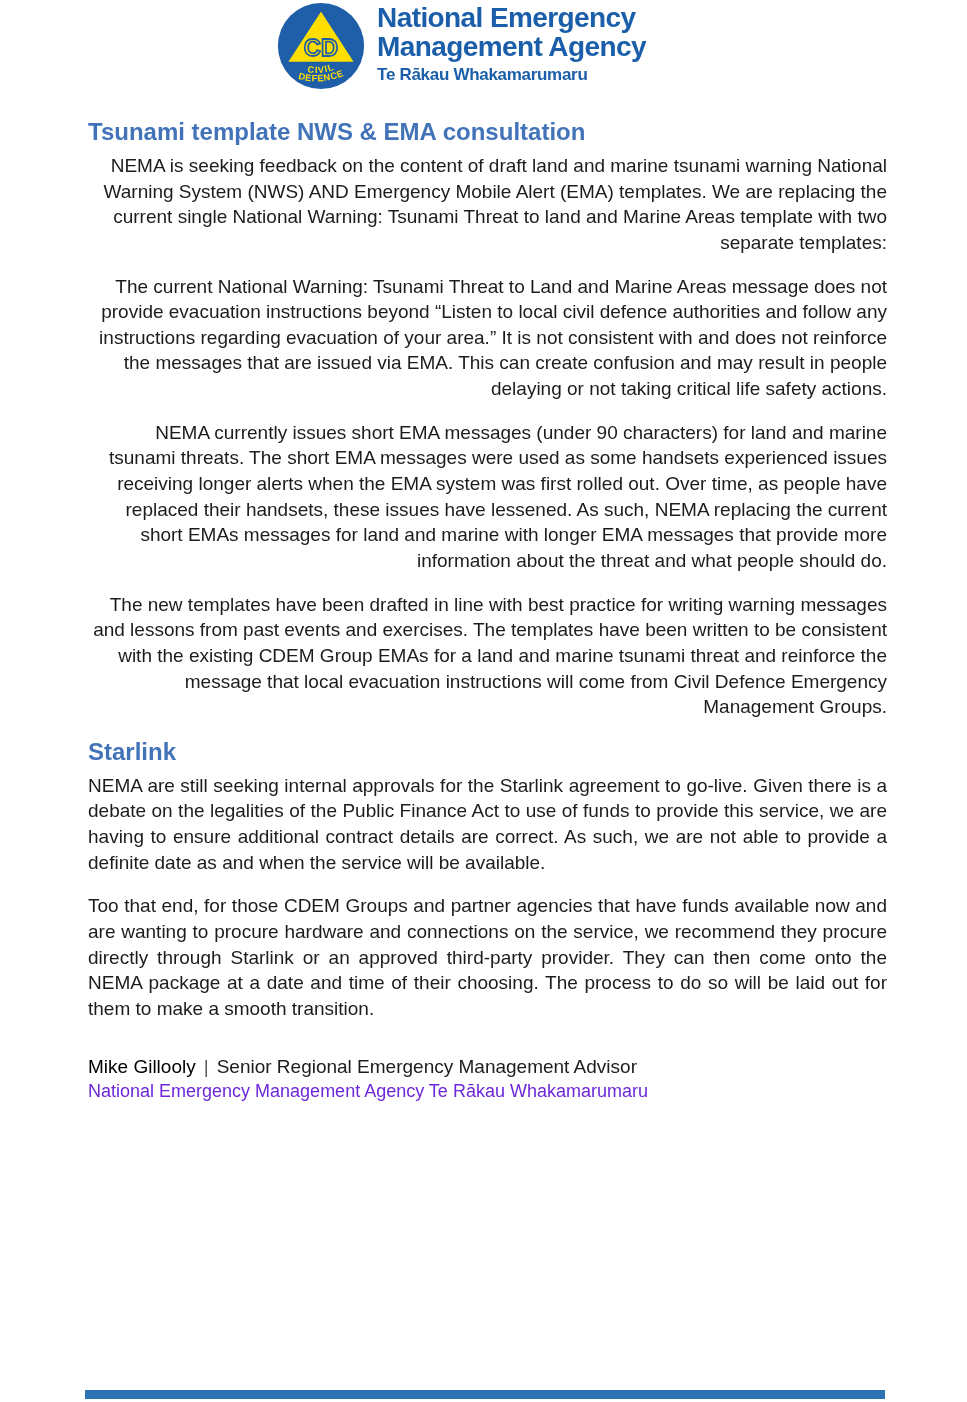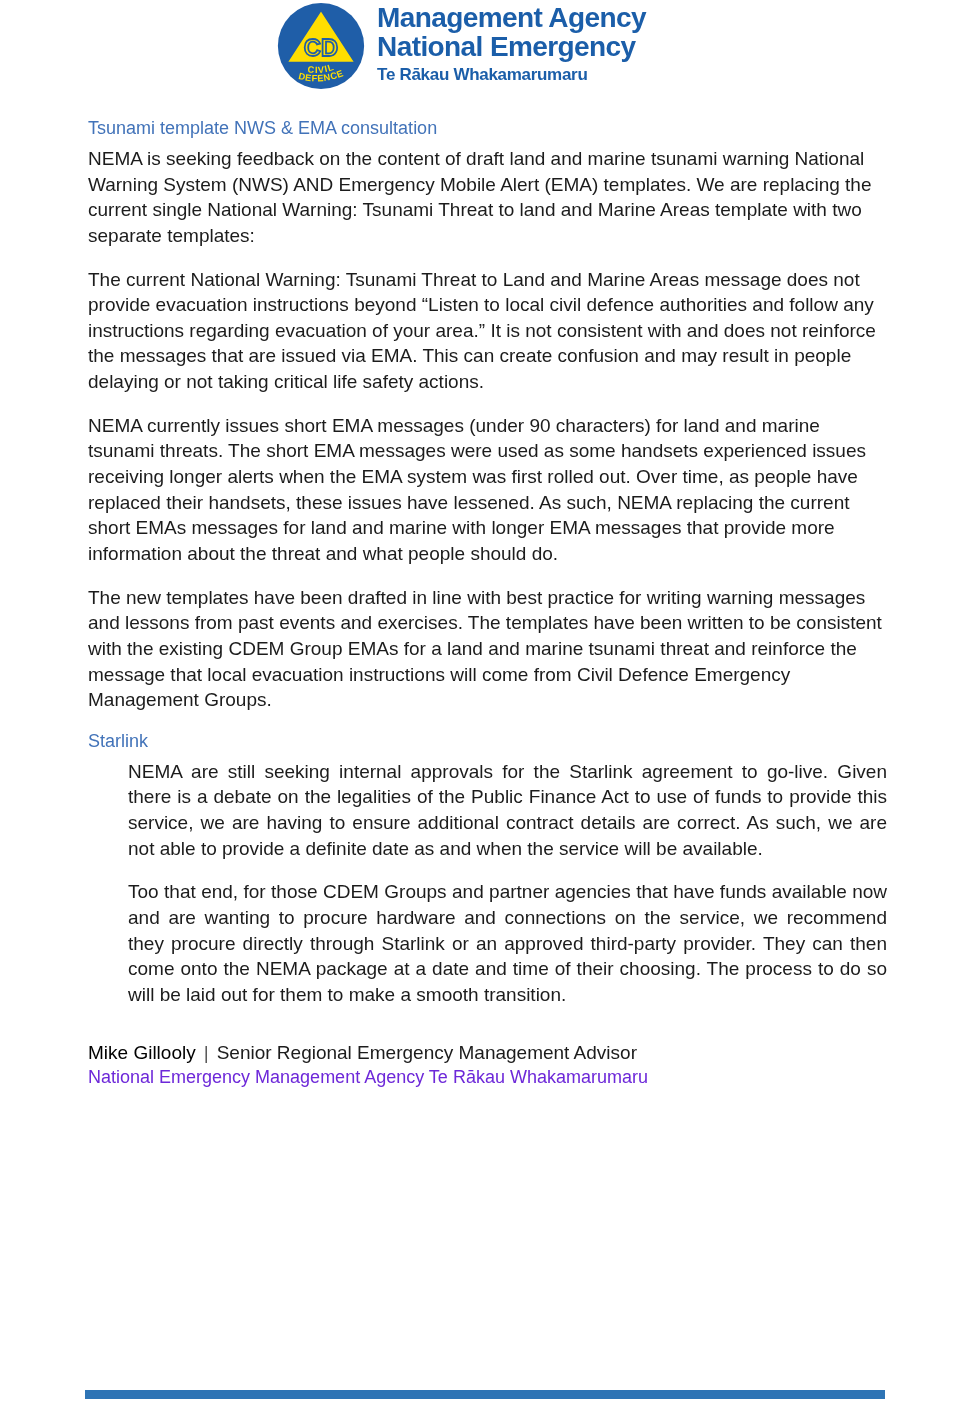--- a/index.html
+++ b/index.html
@@ -40,33 +40,34 @@
     font-size: 17px;
     font-weight: bold;
     letter-spacing: -0.3px;
     color: var(--logo_blue);
   }
   
   .content {
     margin: 24px 80px 0 88px; 
   }
   h2.section-heading {
-    font-size: 18px;
-    font-weight: 400;
+    font-size: 24px;
+    font-weight: 700;
     color: var(--heading_blue);
     margin: 0 0 7px 0;
   }
   h2.section-heading.second { margin-top: 5px; }
   p.body-para, li.body-li {
     font-size: 19px;
     line-height: 1.35;
     color: var(--body_text);
+    text-align: right;
   }
   p.body-para { margin: 0 0 18px 0; }
-  p.justified { text-align: justify; margin-left: 40px; }
+  p.justified { text-align: justify; }
   ul.template-list {
     list-style-type: disc;
     margin: 0 0 18px 0;
     padding-left: 62px;
   }
   ul.template-list li { padding-left: 8px; margin-bottom: 2px; }
   
   .signature { margin-top: 34px; }
   .sig-line1 { font-size: 19px; color: var(--body_text); margin-bottom: 3px; }
   .sig-name { font-weight: normal; color: #000000; }
@@ -97,22 +98,22 @@
         <text font-size="10.5" font-weight="bold" fill="#FFDE00" letter-spacing="1" font-family="Liberation Sans, sans-serif">
           <textPath href="#arc-civil" startOffset="50%" text-anchor="middle">CIVIL</textPath>
         </text>
         <path id="arc-defence" d="M 20 86 Q 50 96 80 82" fill="none"></path>
         <text font-size="10.5" font-weight="bold" fill="#FFDE00" letter-spacing="0.5" font-family="Liberation Sans, sans-serif">
           <textPath href="#arc-defence" startOffset="50%" text-anchor="middle">DEFENCE</textPath>
         </text>
       </svg>
     </span>
     <div class="logo-text">
+      <div class="logo-title">National Emergency</div>
       <div class="logo-title">Management Agency</div>
-      <div class="logo-title">National Emergency</div>
       <div class="logo-subtitle">Te Rākau Whakamarumaru</div>
     </div>
   </header>
 
   <main class="content">
 
     <h2 class="section-heading">Tsunami template NWS &amp; EMA consultation</h2>
 
     <p class="body-para">NEMA is seeking feedback on the content of draft land and marine tsunami warning National Warning System (NWS) AND Emergency Mobile Alert (EMA) templates.  We are replacing the current single National Warning: Tsunami Threat to land and Marine Areas template with two separate templates:</p>
 

